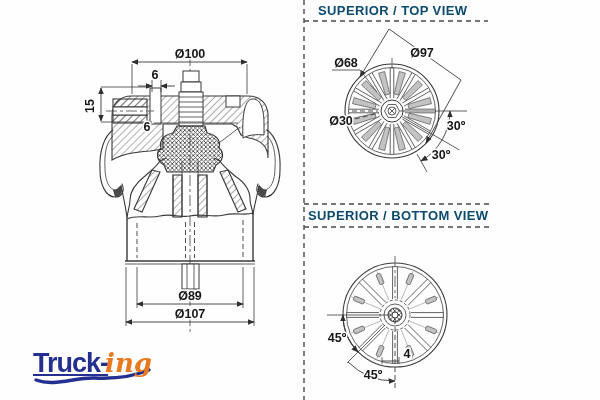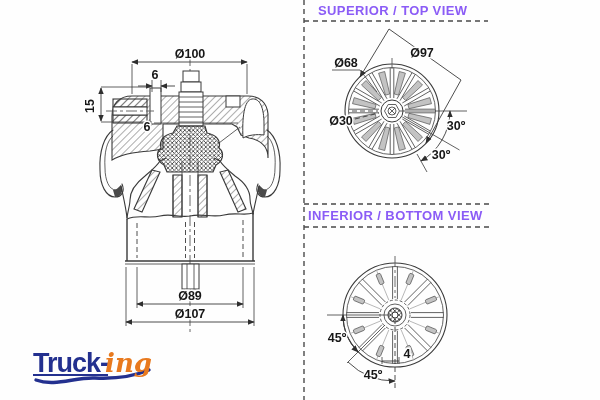--- a/index.html
+++ b/index.html
@@ -13,21 +13,21 @@
   .dash{stroke:var(--line);stroke-width:0.9;fill:none;stroke-dasharray:5 3;}
   .cdash{stroke:#5a5a5a;stroke-width:0.9;fill:none;stroke-dasharray:11 3 3 3;}
   .sep{stroke:#4a4a4a;stroke-width:1.4;fill:none;stroke-dasharray:5 4;}
   .hatchf{fill:url(#hatch);stroke:var(--line);stroke-width:1.1;}
   .xhatchf{fill:url(#xhatch);stroke:var(--line);stroke-width:1.2;}
   .whitef{fill:#ffffff;stroke:var(--line);stroke-width:1;}
   .slotfill{fill:#c3c3c3;stroke:#555;stroke-width:0.7;}
   .dimline{stroke:var(--line);stroke-width:0.9;fill:none;}
   .dimtext{font:bold 12.5px "Liberation Sans",sans-serif;fill:#161616;
            paint-order:stroke;stroke:#fefefe;stroke-width:3px;text-anchor:middle;}
-  .viewtitle{position:absolute;font:bold 13px "Liberation Sans",sans-serif;color:#8b5cf6;
+  .viewtitle{position:absolute;font:bold 13px "Liberation Sans",sans-serif;color:#0c4a6e;
              letter-spacing:.4px;white-space:nowrap;}
   .logo{position:absolute;left:33px;top:348px;white-space:nowrap;}
   .logo .p1{font:bold 27px "Liberation Sans",sans-serif;color:var(--brand1);letter-spacing:-1px;text-decoration:underline;}
   .logo .p2{font:bold italic 26px "DejaVu Serif",serif;color:var(--brand2);margin-left:-3px;}
 </style>
 </head>
 <body>
 
 <div class="stage" style="--line: #3a3a3a; --brand1: #23308f; --brand2: #e8791e;">
 
@@ -275,17 +275,17 @@
       <line class="dimline" x1="382" y1="361" x2="399" y2="361"></line>
       <path class="ln-thin" d="M382,357 V364 M399,357 V364"></path>
       <text class="dimtext" x="407" y="358">4</text>
     </g>
   </g>
 
   <path d="M36,380 C55,387 75,377 95,378 C115,379 132,377 149,370" fill="none" stroke="var(--brand1)" stroke-width="3.4" stroke-linecap="round"></path>
 </svg>
 
 <div class="viewtitle" style="left:318px;top:3px;">SUPERIOR / TOP VIEW</div>
-<div class="viewtitle" style="left:308px;top:208px;">INFERIOR / BOTTOM VIEW</div>
+<div class="viewtitle" style="left:308px;top:208px;">SUPERIOR / BOTTOM VIEW</div>
 
 <div class="logo"><span class="p1">Truck-</span><span class="p2">ing</span></div>
 
 </div>
 
 </body></html>

